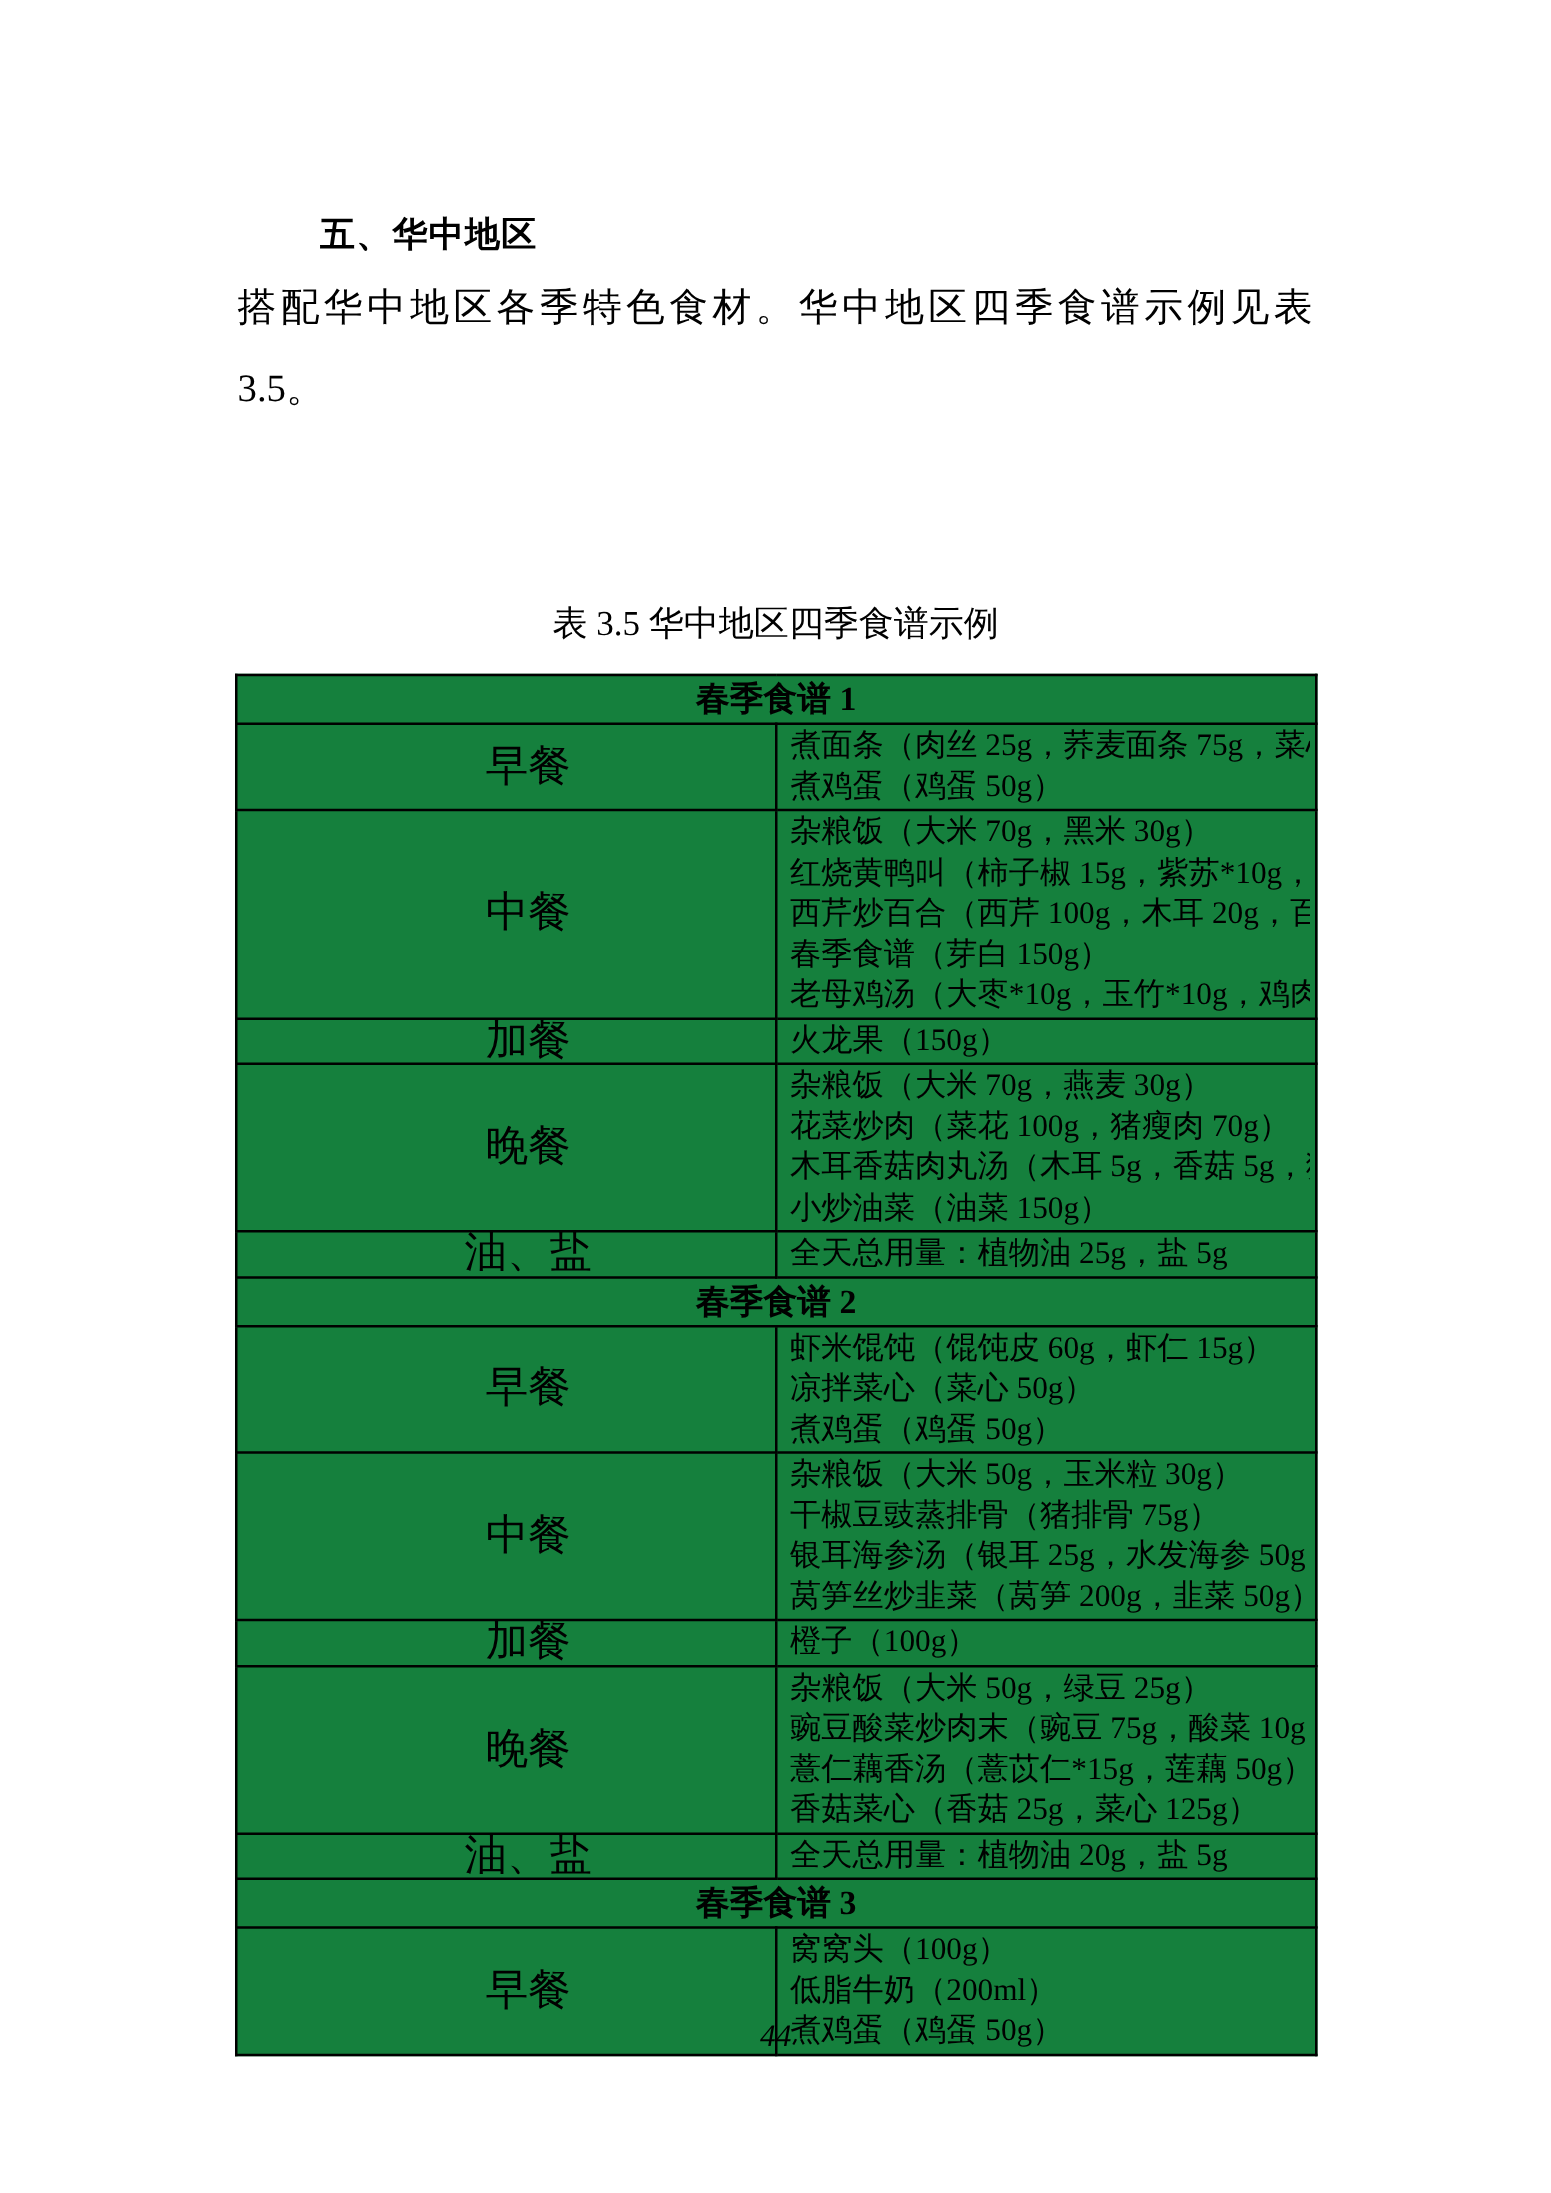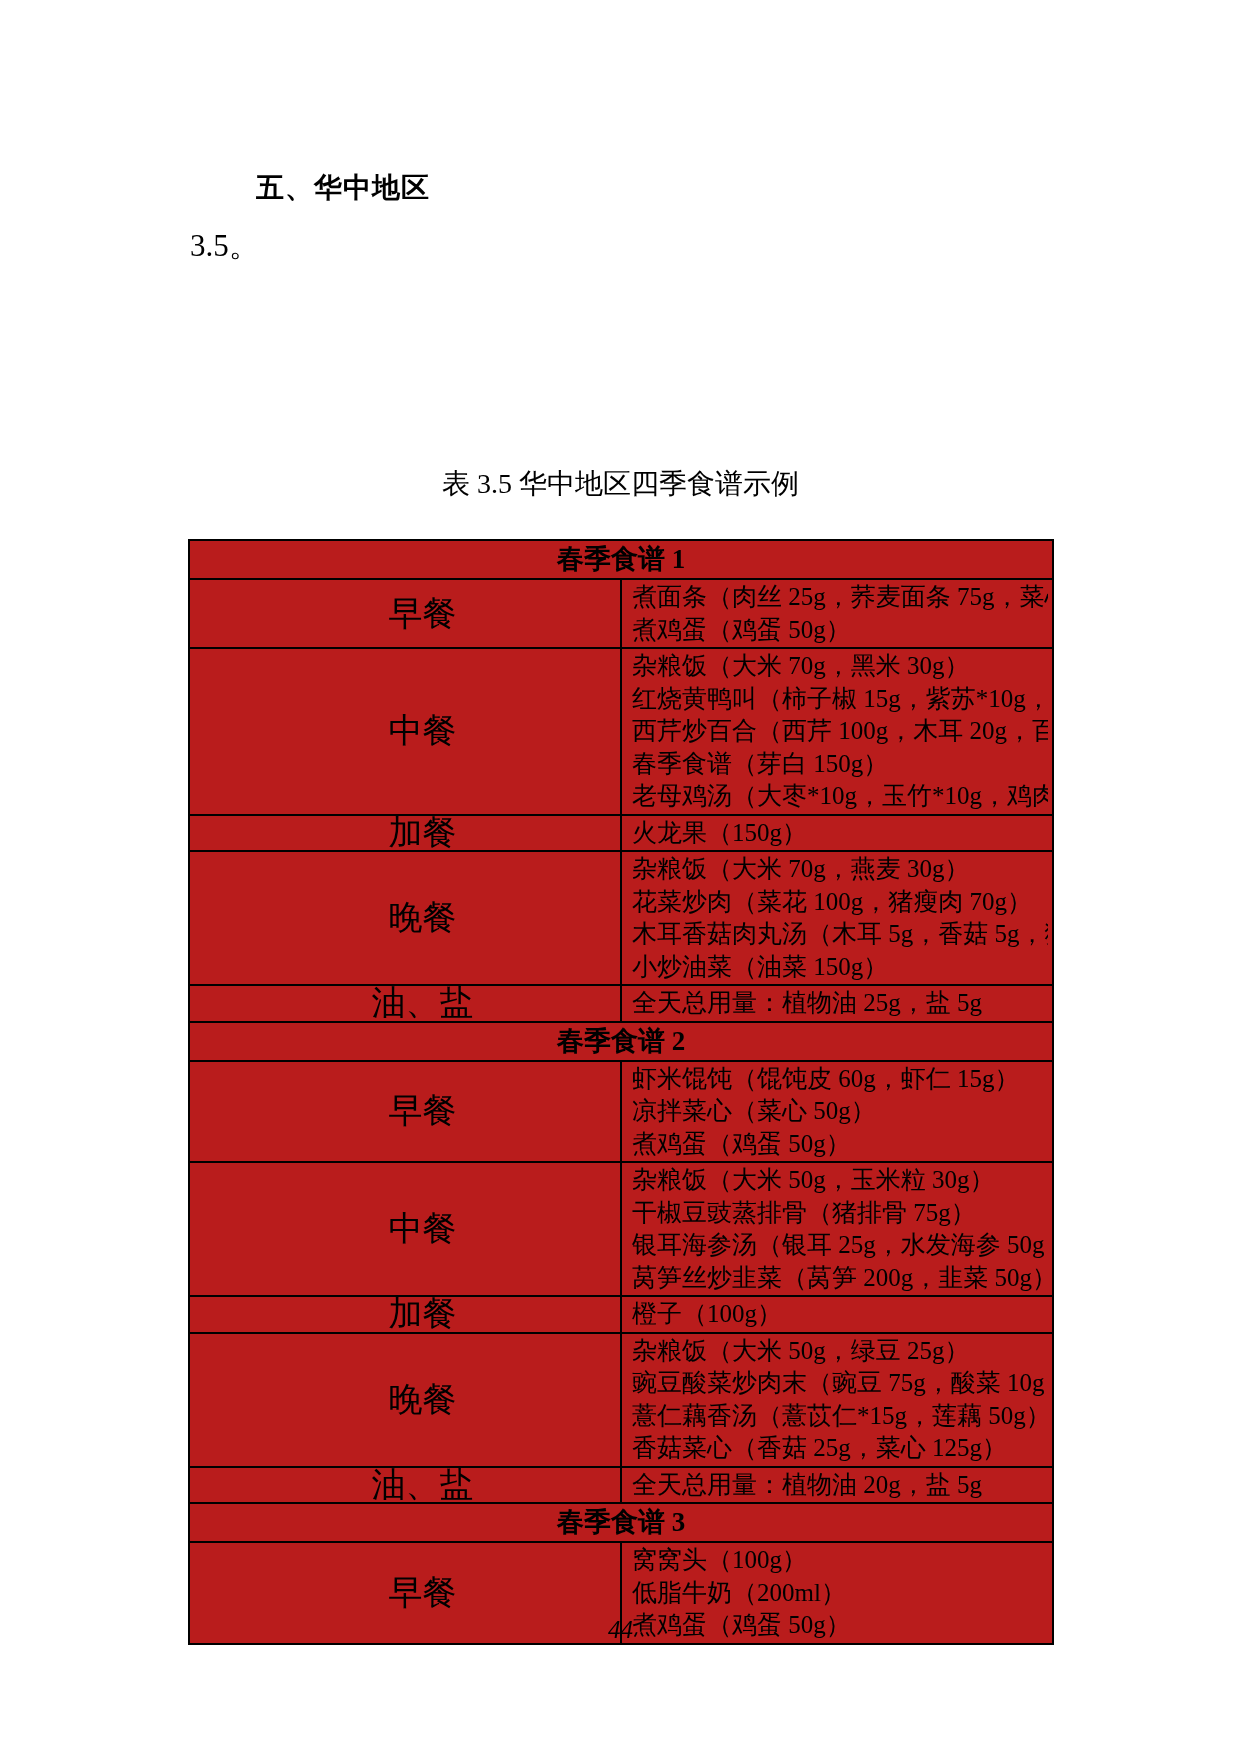--- a/index.html
+++ b/index.html
@@ -18,28 +18,28 @@
   }
   .para-line {
     font-size:31px; height:65px; line-height:65px;
     text-align:justify; text-align-last:justify;
     overflow:hidden; white-space:nowrap;
   }
   .para-line.indent { text-indent:62px; }
   .para-line.short { text-align-last:left; }
   
   .table-caption {
-    position:absolute; left:0; top:464px; width:1241px;
+    position:absolute; left:0; top:480px; width:1241px;
     text-align:center; font-size:28px; line-height:40px;
   }
   
   table.recipe-table {
     position:absolute; left:188px; top:539px;
     width:866px; border-collapse:collapse; table-layout:fixed;
-    background:#b91c1c;
+    background:#15803d;
   }
   table.recipe-table td { border:2px solid #000000; vertical-align:middle; }
   td.section-cell {
     text-align:center; font-weight:bold;
     font-size:27px; height:35px; line-height:35px;
   }
   td.label-cell {
     width:148px; text-align:center; font-size:34px; line-height:32px;padding-left:36px;
   }
   td.items-cell { padding:1px 4px 1px 10px; overflow:hidden; }
@@ -51,20 +51,21 @@
   .page-number {
     position:absolute; left:0; top:1615px; width:1241px;
     text-align:center; font-size:25px; line-height:30px;font-style:italic;
   }
 </style>
 </head>
 <body>
 
 <div class="text-block">
   <div class="doc-heading">五、华中地区</div>
+  <div class="para-line">搭配华中地区各季特色食材。华中地区四季食谱示例见表</div>
   <div class="para-line short">3.5。</div>
 </div>
 
 <div class="table-caption">表 3.5 华中地区四季食谱示例</div>
 
 <table class="recipe-table">
   <tbody>
 
     <tr>
       <td class="section-cell" colspan="2">春季食谱 1</td>

